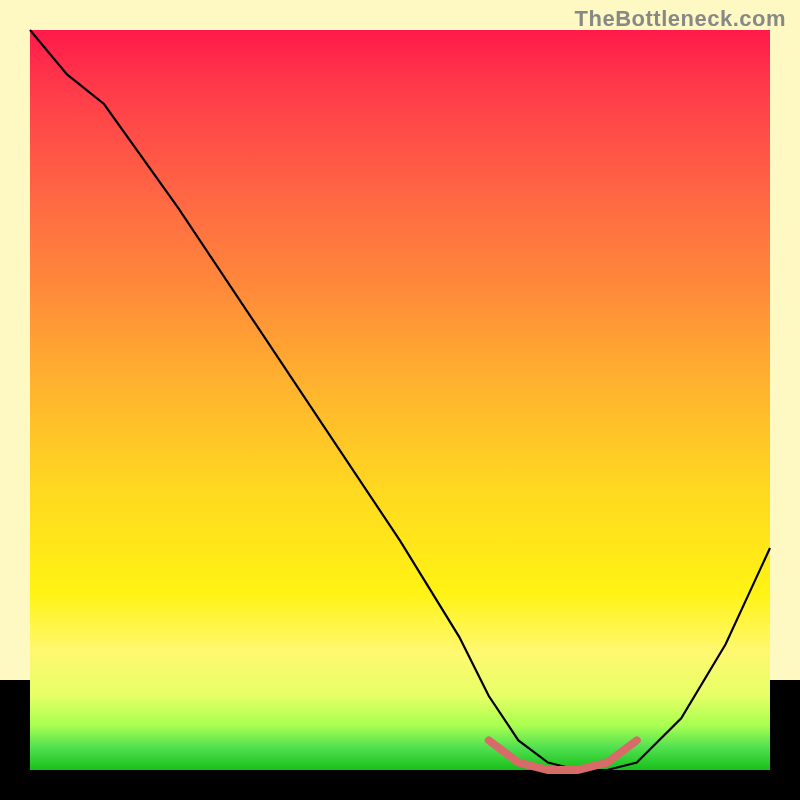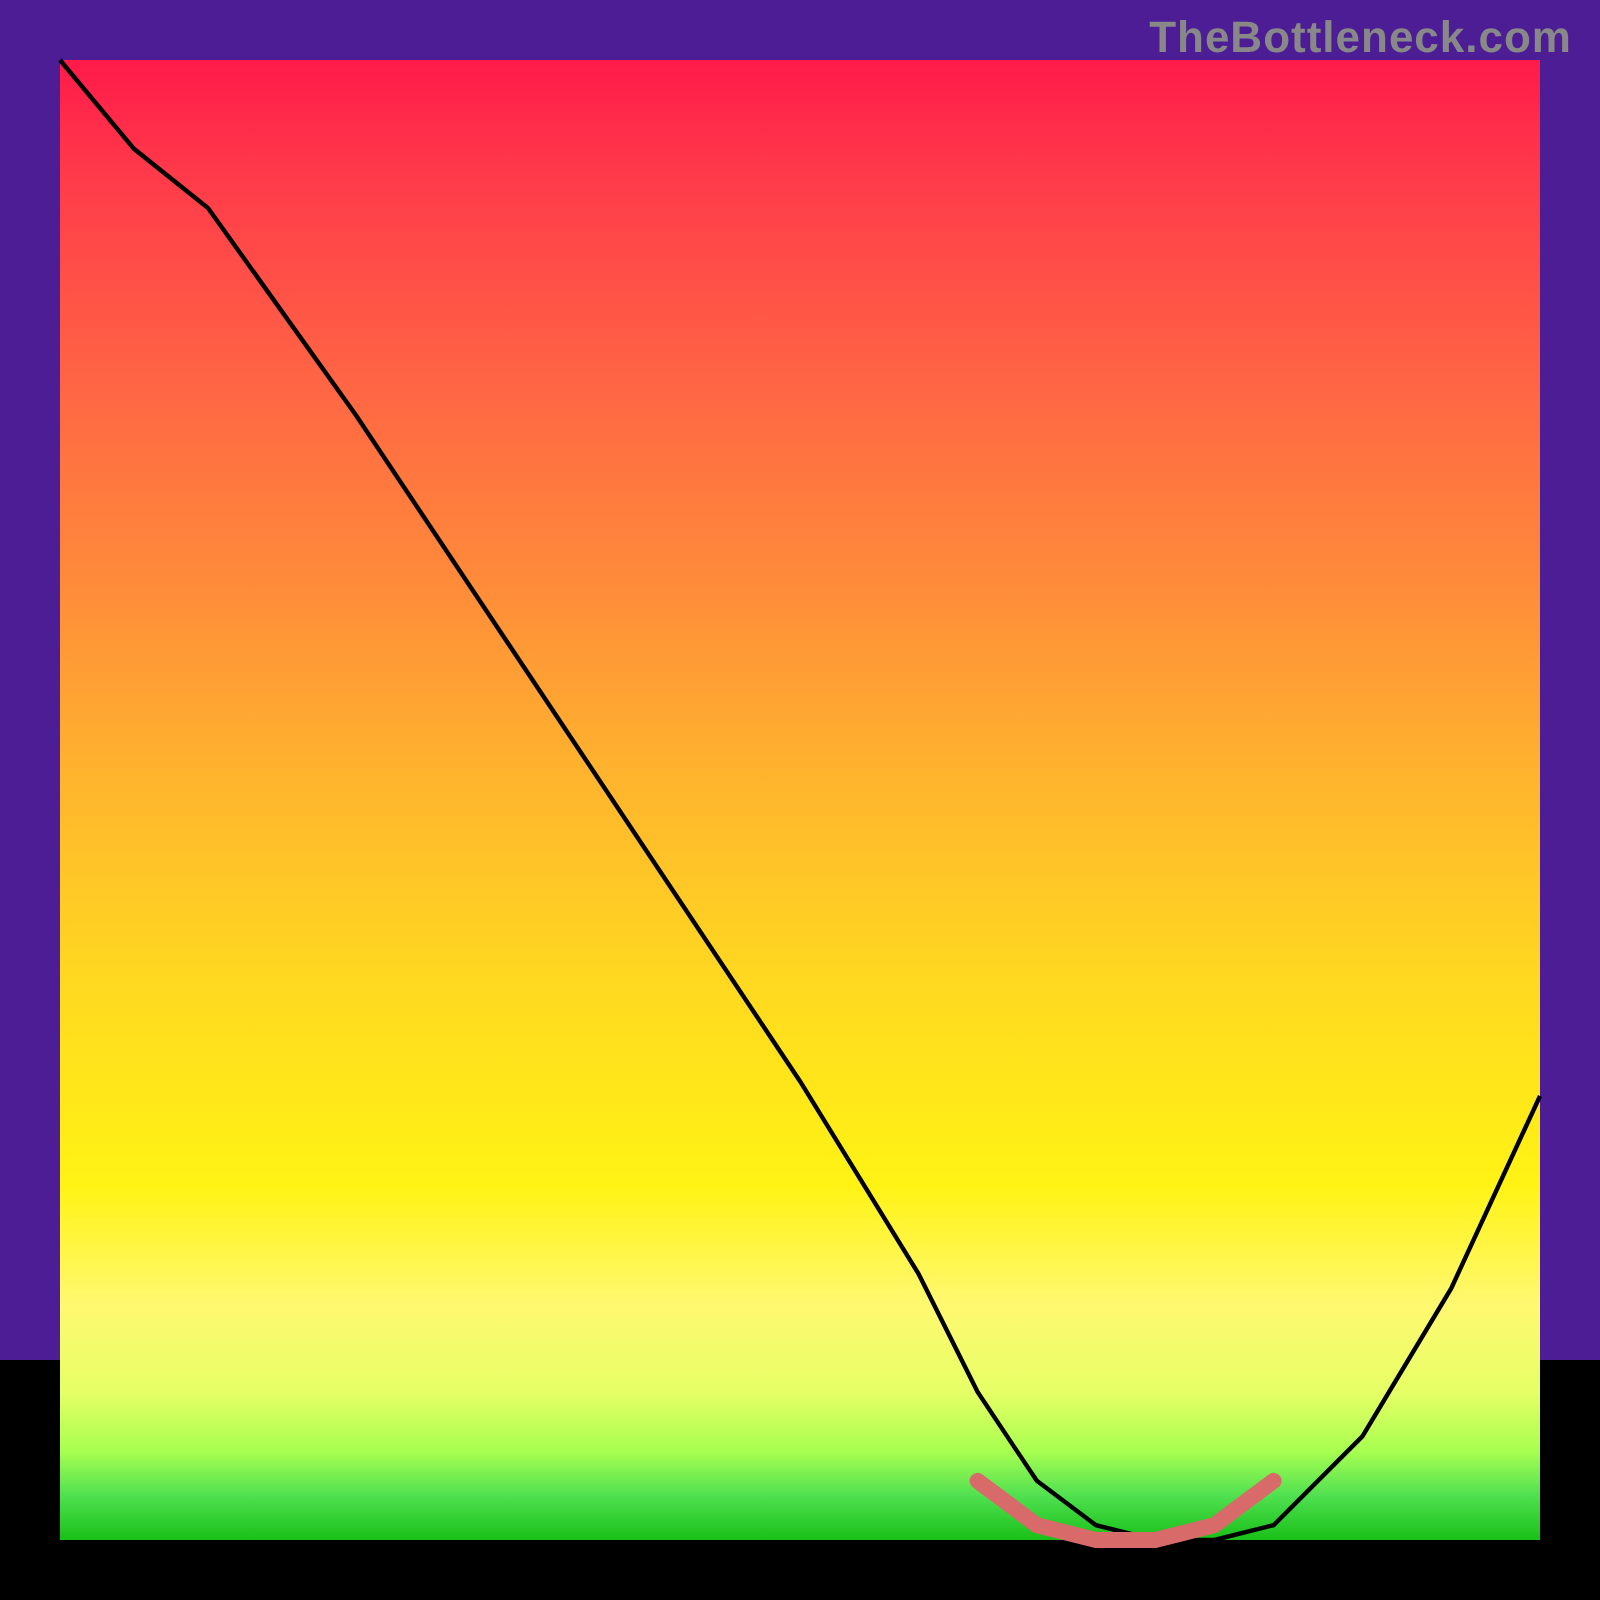--- a/index.html
+++ b/index.html
@@ -1,21 +1,21 @@
 <!DOCTYPE html>
 <html><head>
 <meta charset="utf-8">
 <style>
   * { margin: 0; padding: 0; box-sizing: border-box; }
   html, body { width: 800px; height: 800px; overflow: hidden; background: #000; }
   .frame {
     position: relative;
     width: 800px;
     height: 680px;
-    background: #4c1d95;
+    background: #fef9c3;
   }
   .watermark {
     position: absolute;
     top: 6px;
     right: 14px;
     color: #888;
     font-family: Arial, Helvetica, sans-serif;
     font-size: 22px;
     font-weight: 600;
     letter-spacing: 0.5px;

